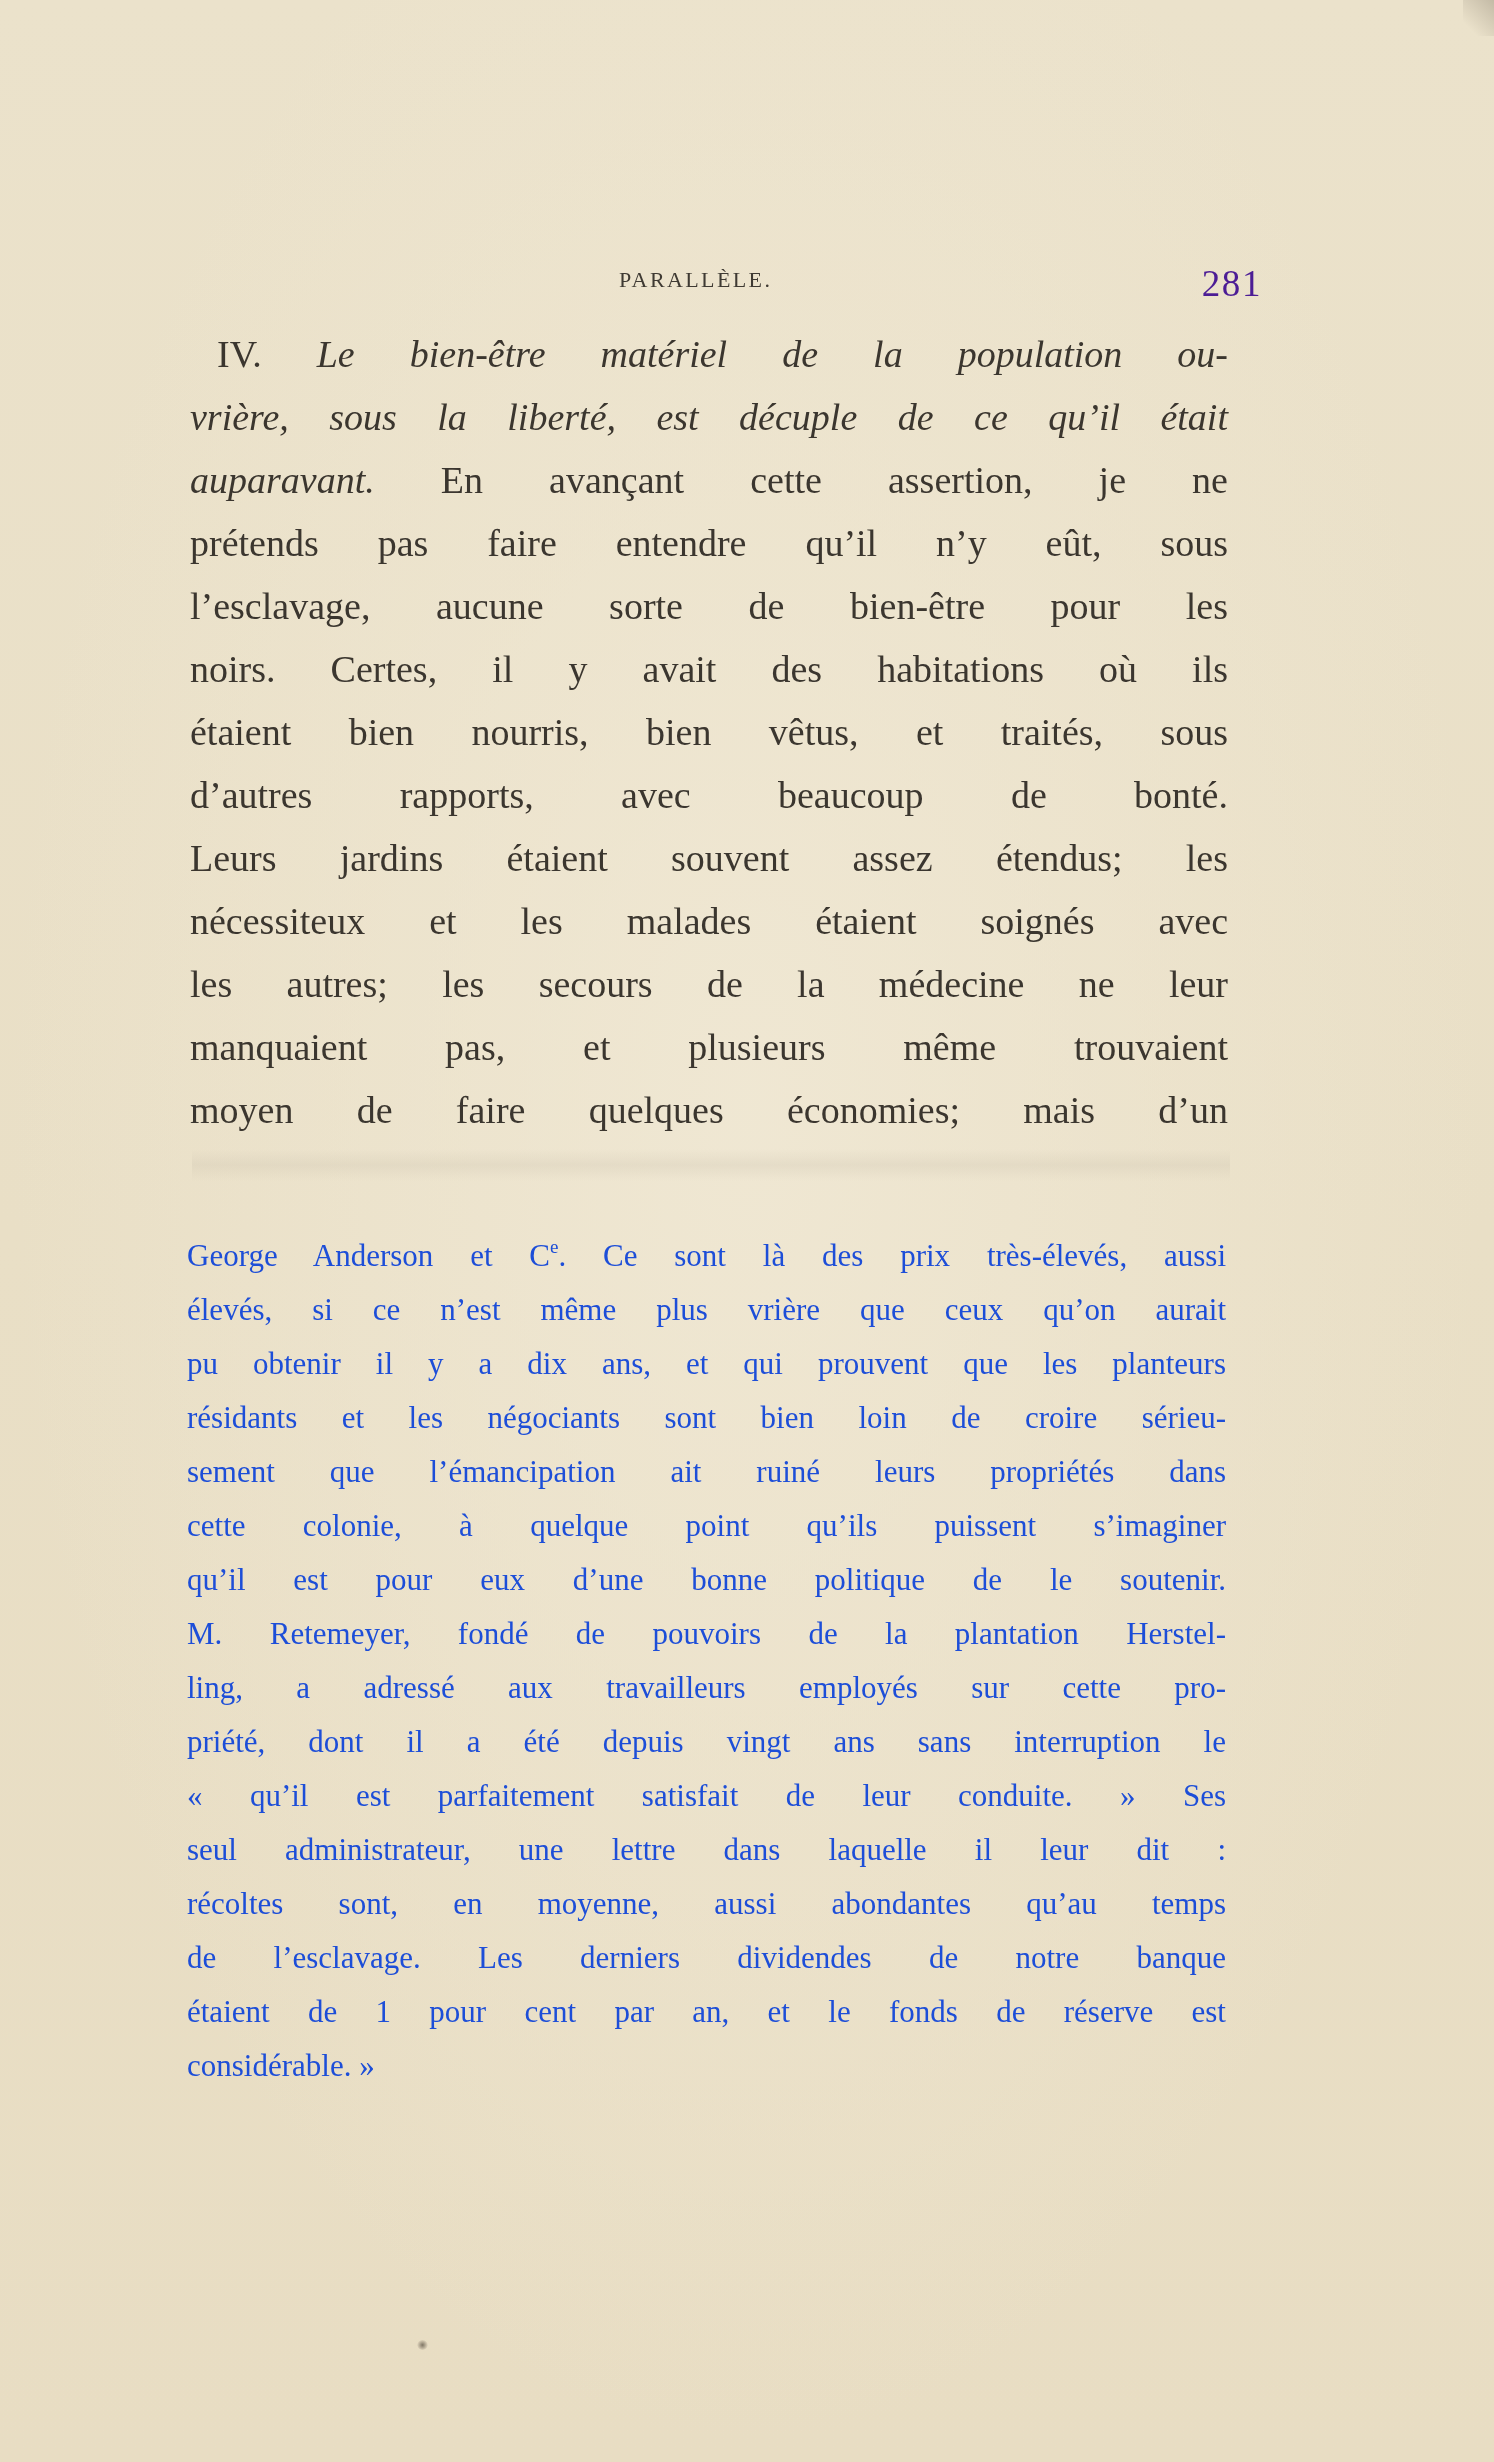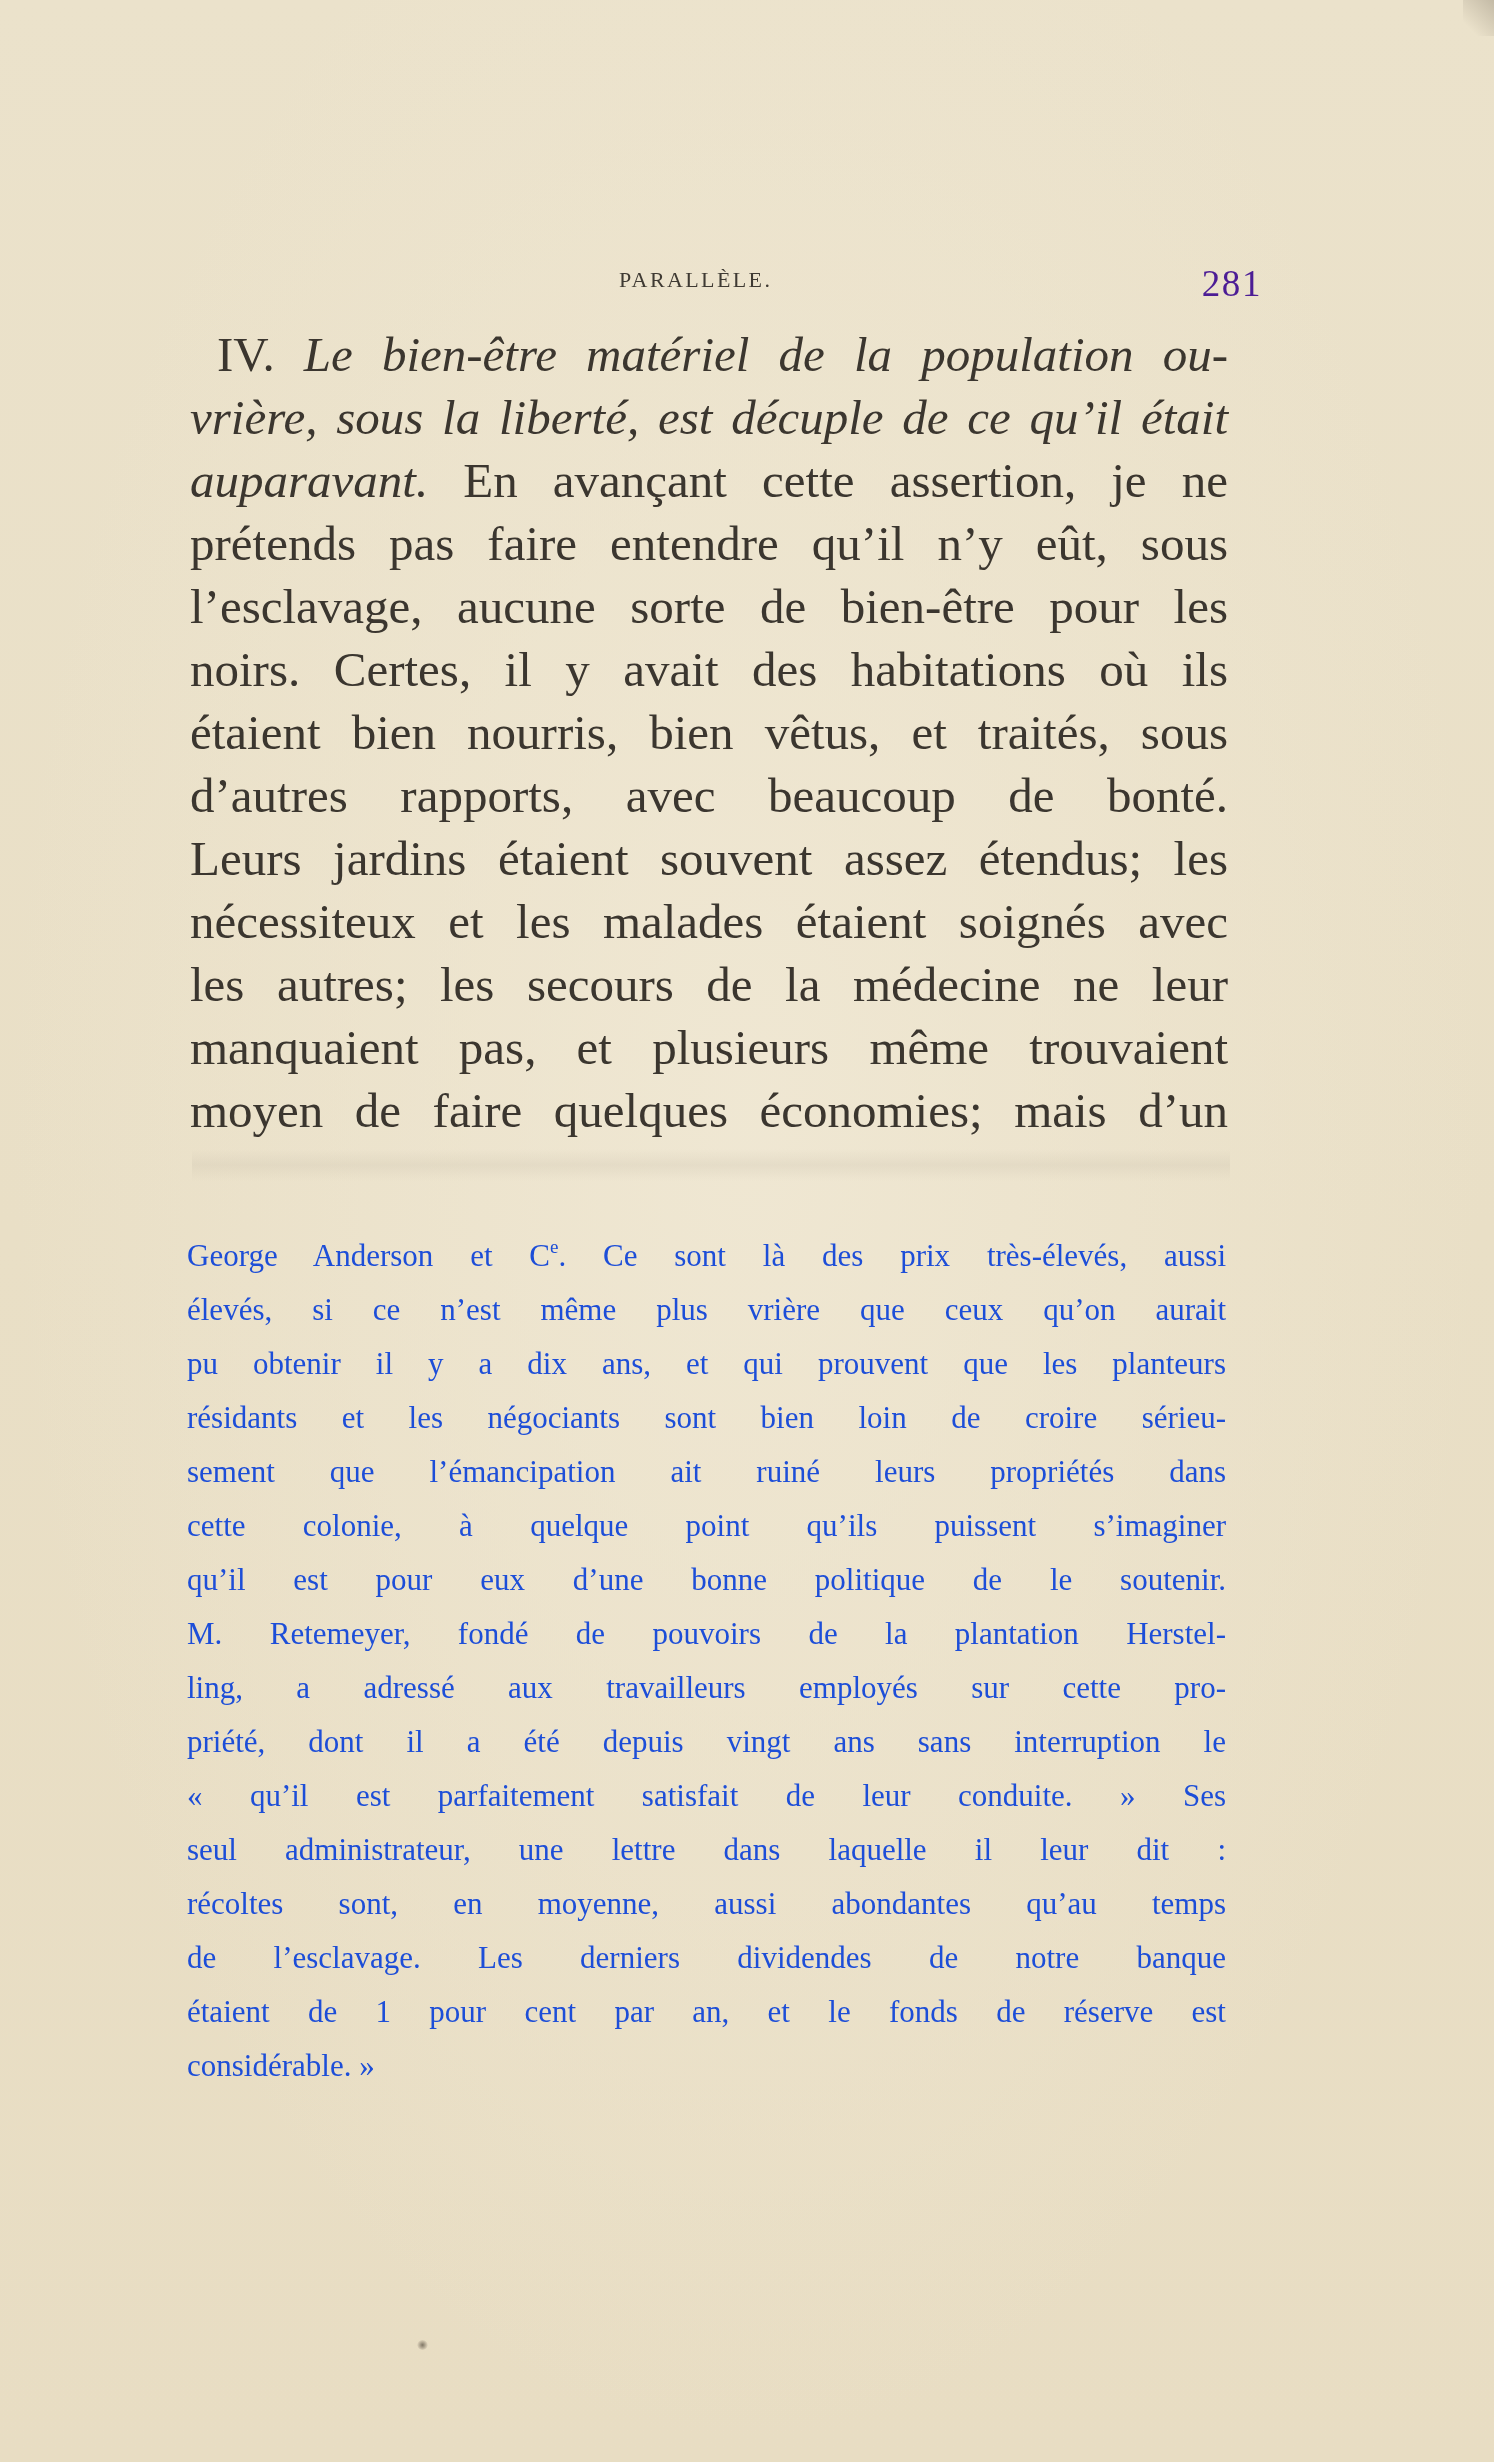--- a/index.html
+++ b/index.html
@@ -66,21 +66,21 @@
   }
   
   .body-text {
     position: absolute;
     top: 323px;
     left: 190px;
     width: 1038px;
   }
   .body-line {
     display: block;
-    font-size: 49px;
+    font-size: 38px;
     line-height: 63px;
     height: 63px;
     white-space: nowrap;
     text-align: justify;
     text-align-last: justify;
     color: #3b362f;
   }
   .body-line.first {
     text-indent: 0;
     padding-left: 27px;

